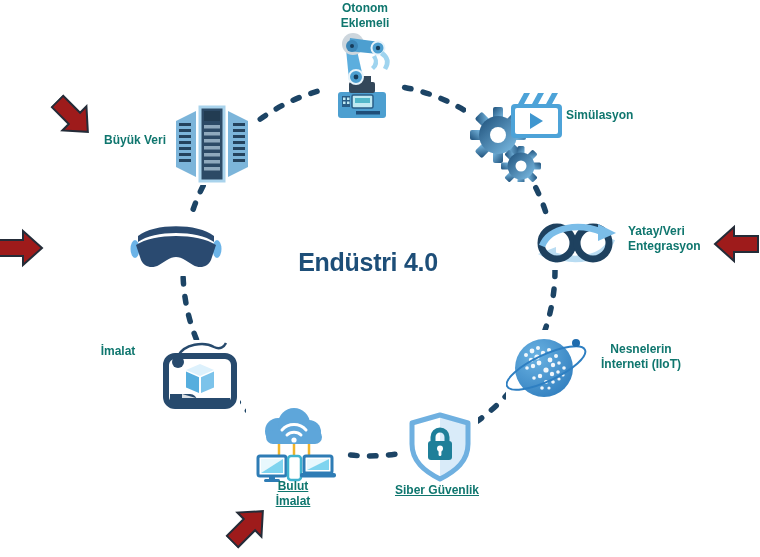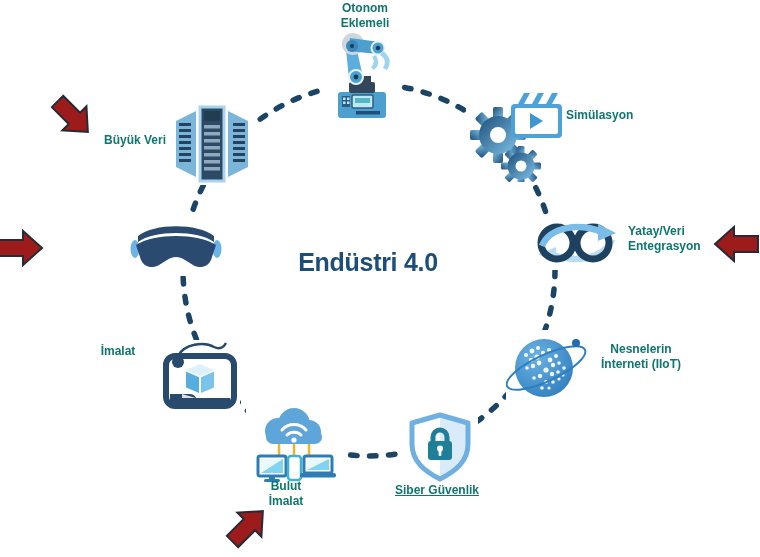--- a/index.html
+++ b/index.html
@@ -29,21 +29,21 @@
   #icon-bulut      {left:246px;top:404px;width:96px; height:82px;}
   #icon-eklemeli   {left:160px;top:340px;width:80px; height:76px;}
   #icon-artirilmis {left:128px;top:218px;width:96px; height:58px;}
   #icon-buyukveri  {left:170px;top:103px;width:84px; height:82px;}
   
   #label-otonom     {left:300px;top:1px;  width:130px;}
   #label-simulasyon {left:566px;top:108px;width:110px;}
   #label-yatay      {left:628px;top:224px;width:110px;}
   #label-nesnelerin {left:576px;top:342px;width:130px;}
   #label-siber      {left:376px;top:483px;width:122px;text-decoration:underline;}
-  #label-bulut      {left:236px;top:479px;width:100px;}
+  #label-bulut      {left:243px;top:479px;width:100px;text-decoration:underline;}
   #label-eklemeli   {left:66px; top:344px;width:104px;}
   #label-artirilmis {left:35px; top:226px;width:104px;}
   #label-buyukveri  {left:58px; top:133px;width:108px;}
   
   .hl-arrow{position:absolute;width:46px;height:40px;z-index:3;}
   #arrow-buyukveri  {left:50px; top:97px; transform:rotate(45deg);}
   #arrow-artirilmis {left:-2px; top:228px;}
   #arrow-yatay      {left:713px;top:224px;transform:rotate(180deg);}
   #arrow-bulut      {left:225px;top:506px;transform:rotate(-45deg);}
 </style>

